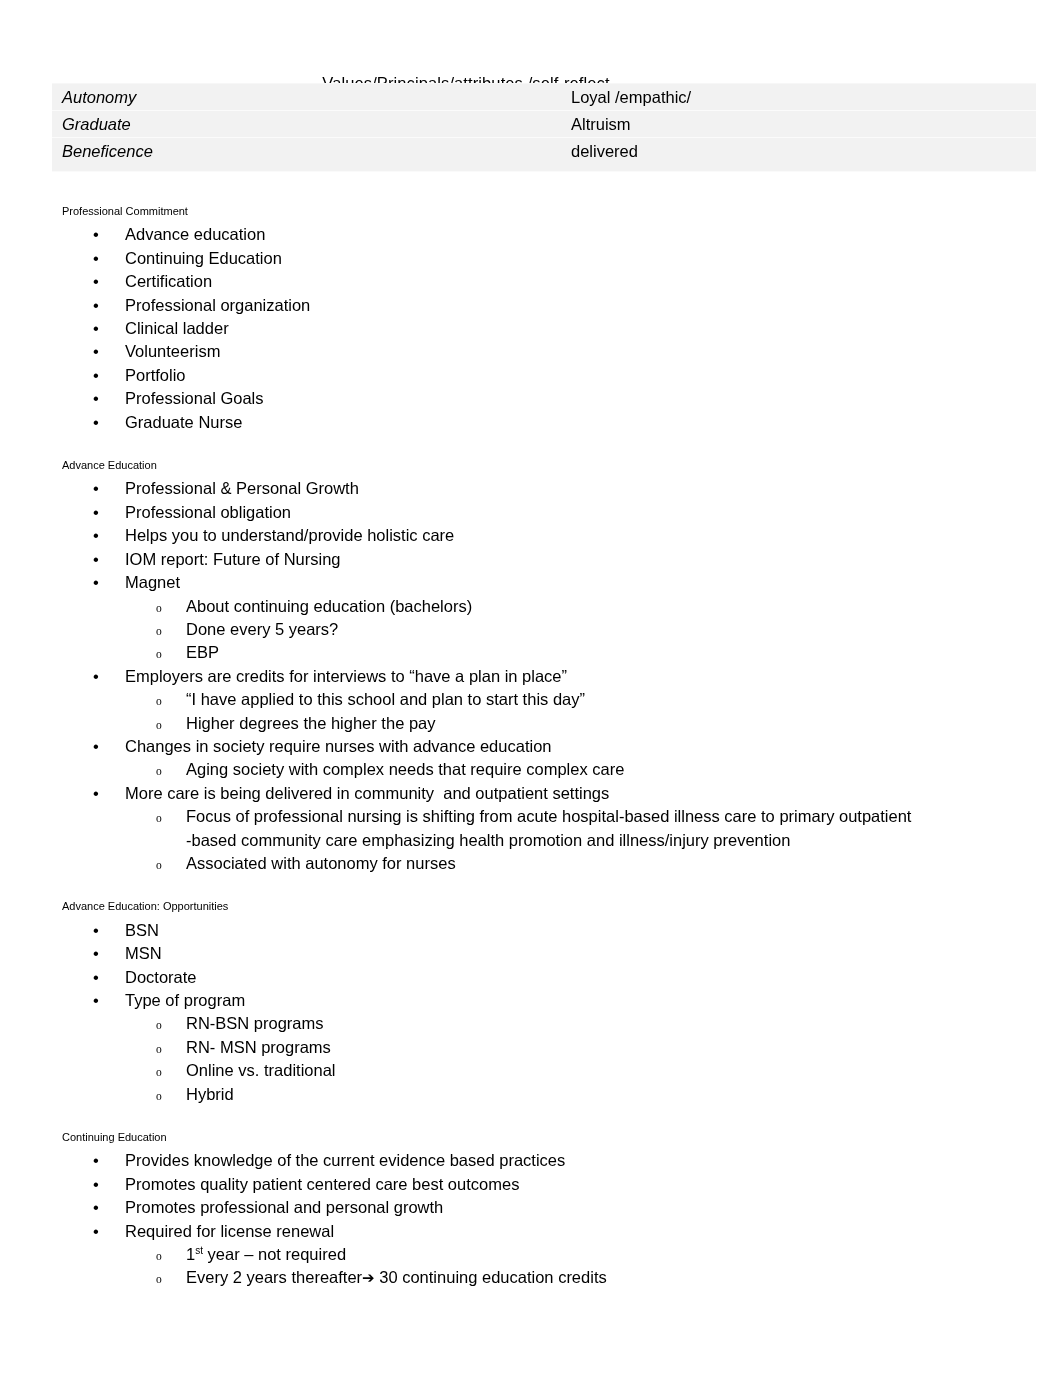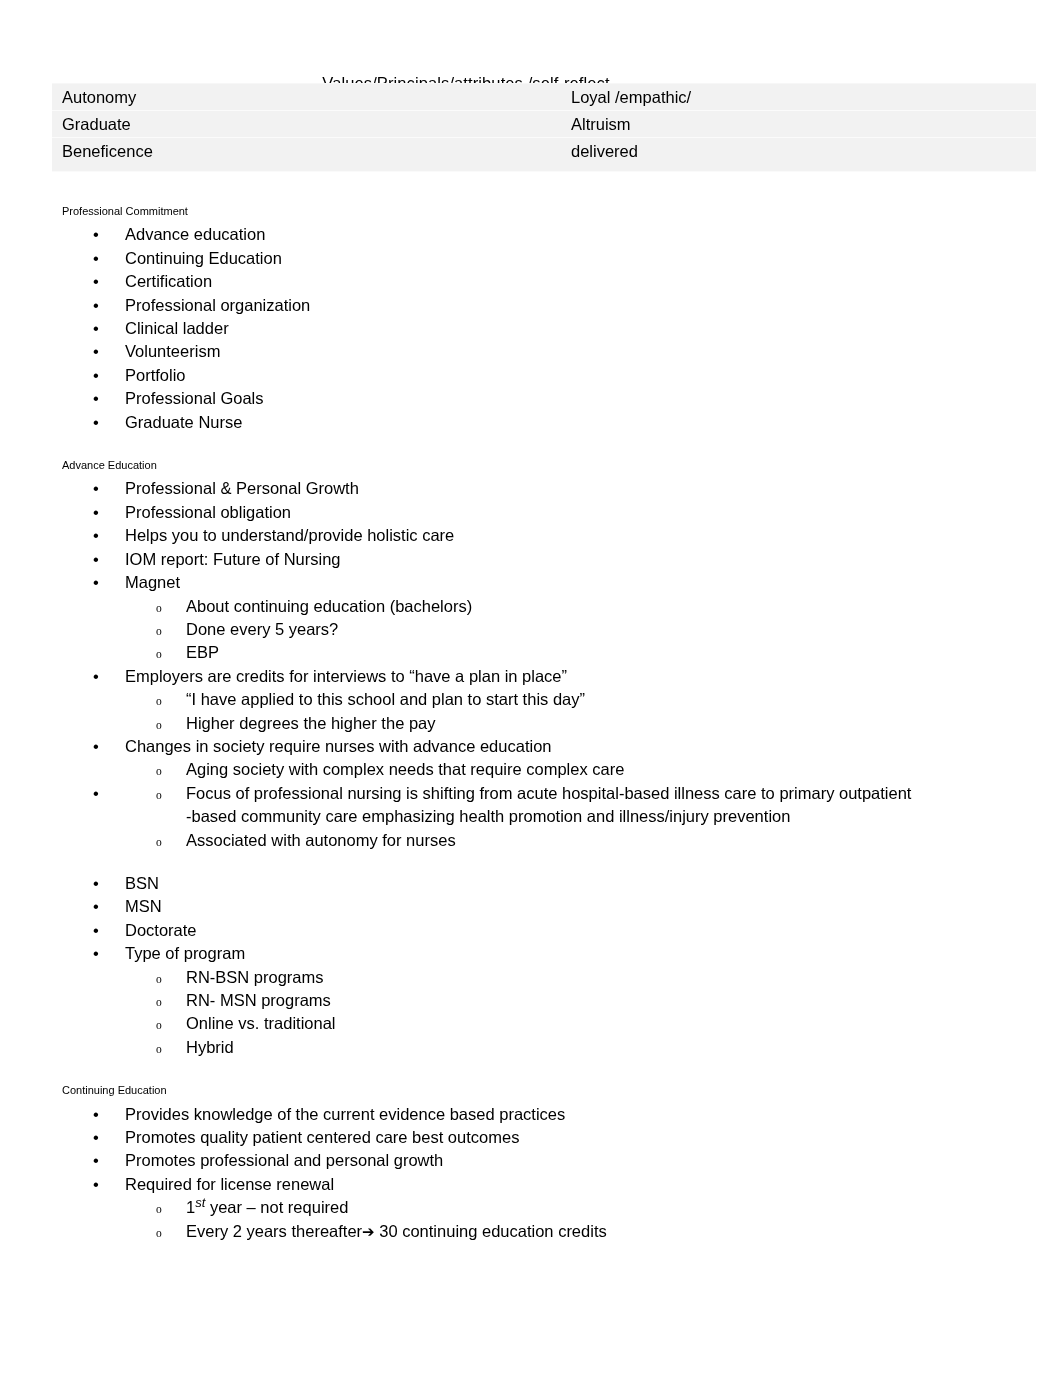--- a/index.html
+++ b/index.html
@@ -47,21 +47,21 @@
   .values-table td {
     font-size: 16.5px;
     line-height: 20px;
     padding: 3px 0 3px 10px;
     vertical-align: top;
     background: #f2f2f2;
     border-bottom: 1px solid #fbfbfb;
     border-top: 1px solid #fbfbfb;
     white-space: pre;
   }
-  .values-table td.col-left { width: 479px; }
+  .values-table td.col-left { width: 479px; font-style: italic; }
   .values-table td.col-right { width: 465px; padding-left: 30px; }
   .values-table tr:first-child td { border-top: 1px solid #f7f7f7; }
   .values-table tr:last-child td { padding-bottom: 10px; border-bottom: 1px solid #fafafa; }
 
   
   .content {
     position: absolute;
     left: 0;
     top: 200px;
     width: 1062px;
@@ -114,24 +114,23 @@
   ul.lvl2 > li.b2 > .bullet-o {
     position: absolute;
     left: 31px;           
     top: 0;
     font-size: 11.5px;
     line-height: 27px;
     font-family: "Liberation Serif", serif;
     color: #000;
   }
   sup.ord {
-    font-size: 13px;
+    font-size: 10px;
     vertical-align: super;
     line-height: 0;
-    font-style: italic;
   }
   .arrow-glyph {
     font-family: "DejaVu Sans", sans-serif;
     font-weight: bold;
     font-size: 15px;
   }
 </style>
 </head>
 <body>
 
@@ -174,25 +173,26 @@
       <div class="section">
         <div class="sec-head">Advance Education</div>
         <ul class="lvl1">
           <li class="b1"><span class="bullet-dot">•</span><span>Professional &amp; Personal Growth</span></li>
           <li class="b1"><span class="bullet-dot">•</span><span>Professional obligation</span></li>
           <li class="b1"><span class="bullet-dot">•</span><span>Helps you to understand/provide holistic care</span></li>
           <li class="b1"><span class="bullet-dot">•</span><span>IOM report: Future of Nursing</span></li>
           <li class="b1"><span class="bullet-dot">•</span><span>Magnet</span><ul class="lvl2"><li class="b2"><span class="bullet-o">o</span><span>About continuing education (bachelors)</span></li><li class="b2"><span class="bullet-o">o</span><span>Done every 5 years?</span></li><li class="b2"><span class="bullet-o">o</span><span>EBP</span></li></ul></li>
           <li class="b1"><span class="bullet-dot">•</span><span>Employers are credits for interviews to “have a plan in place”</span><ul class="lvl2"><li class="b2"><span class="bullet-o">o</span><span>“I have applied to this school and plan to start this day”</span></li><li class="b2"><span class="bullet-o">o</span><span>Higher degrees the higher the pay</span></li></ul></li>
           <li class="b1"><span class="bullet-dot">•</span><span>Changes in society require nurses with advance education</span><ul class="lvl2"><li class="b2"><span class="bullet-o">o</span><span>Aging society with complex needs that require complex care</span></li></ul></li>
-          <li class="b1"><span class="bullet-dot">•</span><ul class="lvl2"><li class="b2"><span class="bullet-o">o</span><span>Focus of professional nursing is shifting from acute hospital-based illness care to primary outpatient
+          <li class="b1"><span class="bullet-dot">•</span><span>More care is being delivered in community  and outpatient settings</span><ul class="lvl2"><li class="b2"><span class="bullet-o">o</span><span>Focus of professional nursing is shifting from acute hospital-based illness care to primary outpatient
 -based community care emphasizing health promotion and illness/injury prevention</span></li><li class="b2"><span class="bullet-o">o</span><span>Associated with autonomy for nurses</span></li></ul></li>
         </ul>
       </div>
       <div class="section">
+        <div class="sec-head">Advance Education: Opportunities</div>
         <ul class="lvl1">
           <li class="b1"><span class="bullet-dot">•</span><span>BSN</span></li>
           <li class="b1"><span class="bullet-dot">•</span><span>MSN</span></li>
           <li class="b1"><span class="bullet-dot">•</span><span>Doctorate</span></li>
           <li class="b1"><span class="bullet-dot">•</span><span>Type of program</span><ul class="lvl2"><li class="b2"><span class="bullet-o">o</span><span>RN-BSN programs</span></li><li class="b2"><span class="bullet-o">o</span><span>RN- MSN programs</span></li><li class="b2"><span class="bullet-o">o</span><span>Online vs. traditional</span></li><li class="b2"><span class="bullet-o">o</span><span>Hybrid</span></li></ul></li>
         </ul>
       </div>
       <div class="section">
         <div class="sec-head">Continuing Education</div>
         <ul class="lvl1">

